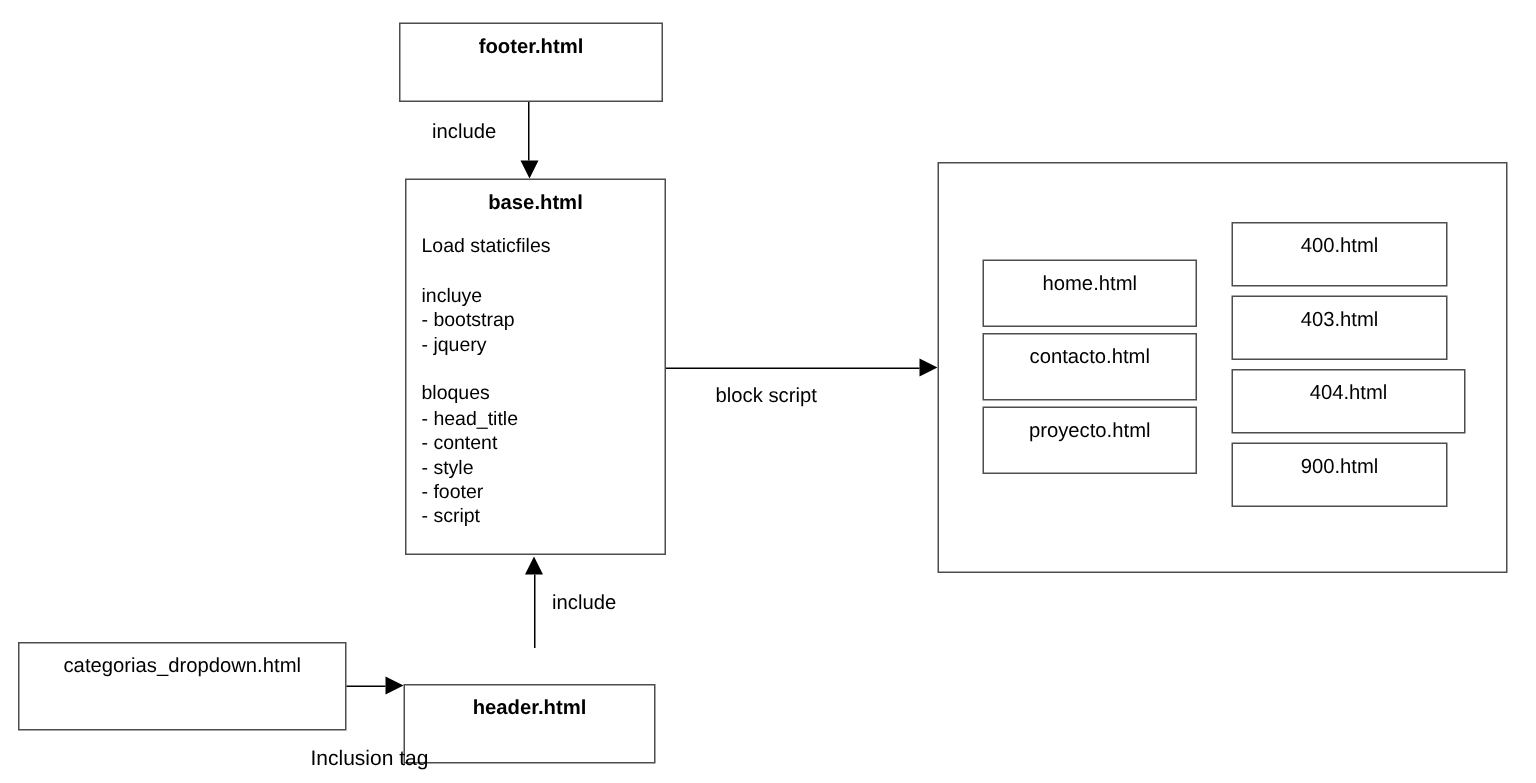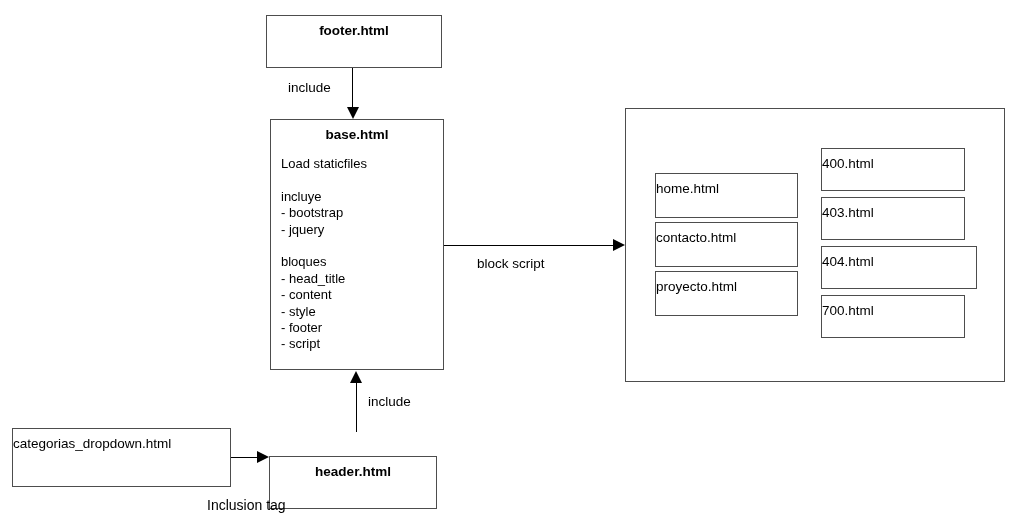--- a/index.html
+++ b/index.html
@@ -23,20 +23,21 @@
     background: #ffffff;
   }
   .box-title {
     font-weight: bold;
     font-size: 13.5px;
     text-align: center;
     padding-top: 7px;
   }
   .plain-title {
     font-size: 13.5px;
+    text-align: center;
     padding-top: 7px;
   }
   .base-body {
     text-align: left;
     font-size: 13px;
     padding-left: 10px;
     margin-top: 14px;
   }
   .base-line {
     height: 16.4px;
@@ -130,21 +131,21 @@
   <div class="box" style="left:821px; top:148px; width:144px; height:43px;">
     <div class="plain-title">400.html</div>
   </div>
   <div class="box" style="left:821px; top:197px; width:144px; height:43px;">
     <div class="plain-title">403.html</div>
   </div>
   <div class="box" style="left:821px; top:246px; width:156px; height:43px;">
     <div class="plain-title">404.html</div>
   </div>
   <div class="box" style="left:821px; top:295px; width:144px; height:43px;">
-    <div class="plain-title">700.html</div>
+    <div class="plain-title">900.html</div>
   </div>
 
   <div class="arrow-up" style="left:350px; top:371px;"></div>
   <div class="vline" style="left:356px; top:383px; height:49px;"></div>
   <div class="flow-label" style="left:368px; top:394px;">include</div>
 
   <div class="box" style="left:12px; top:428px; width:219px; height:59px;">
     <div class="plain-title">categorias_dropdown.html</div>
   </div>
 

